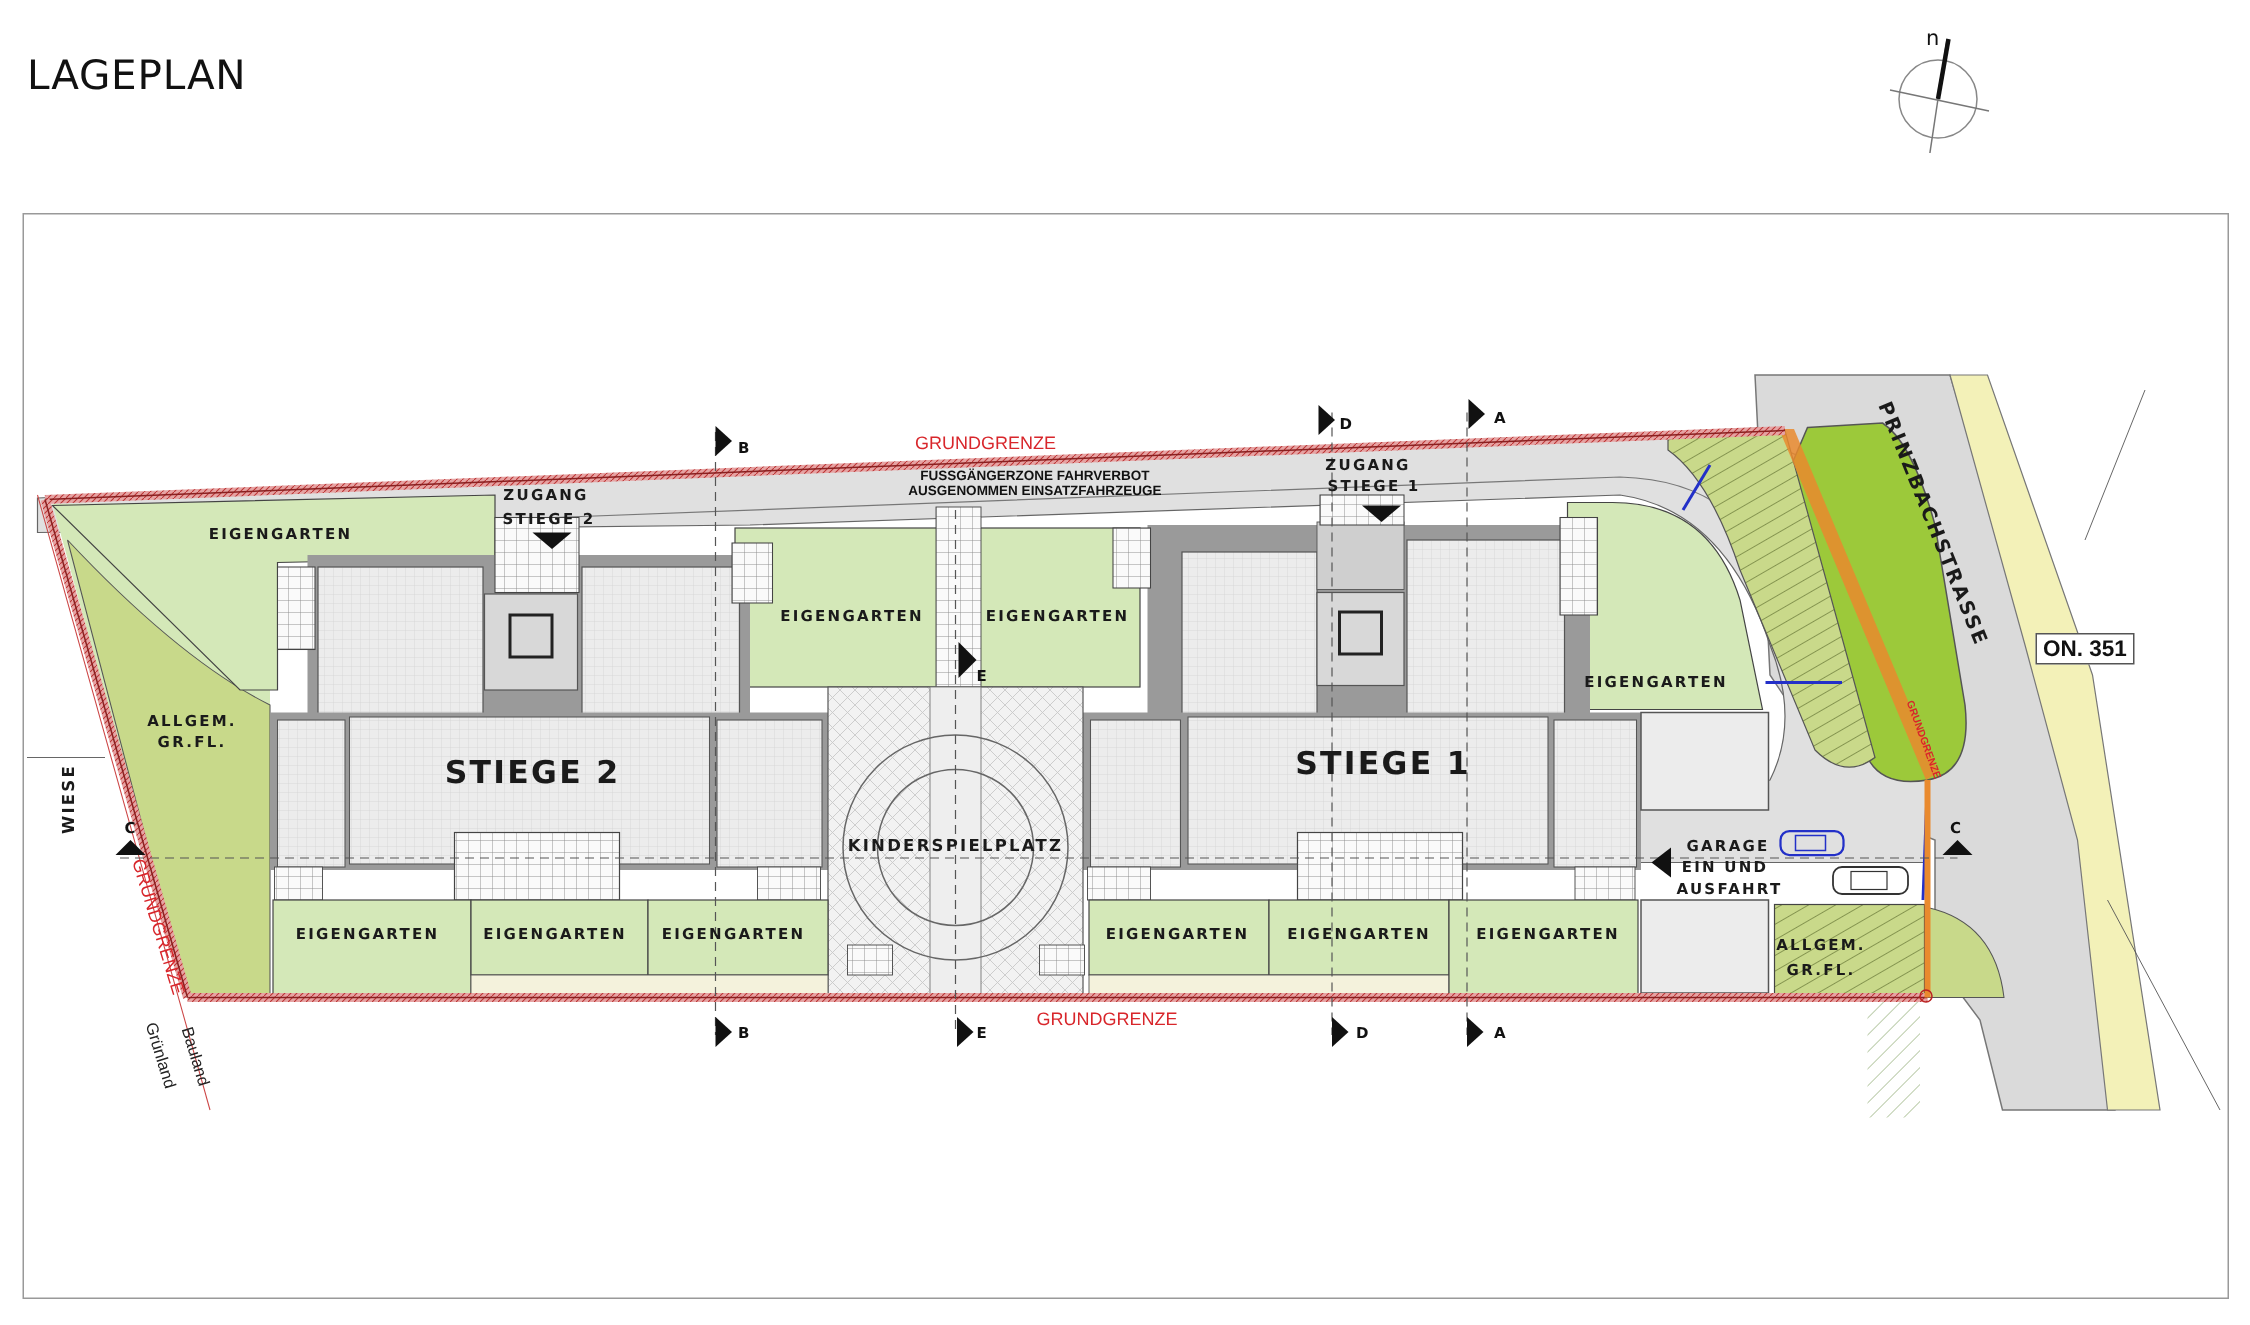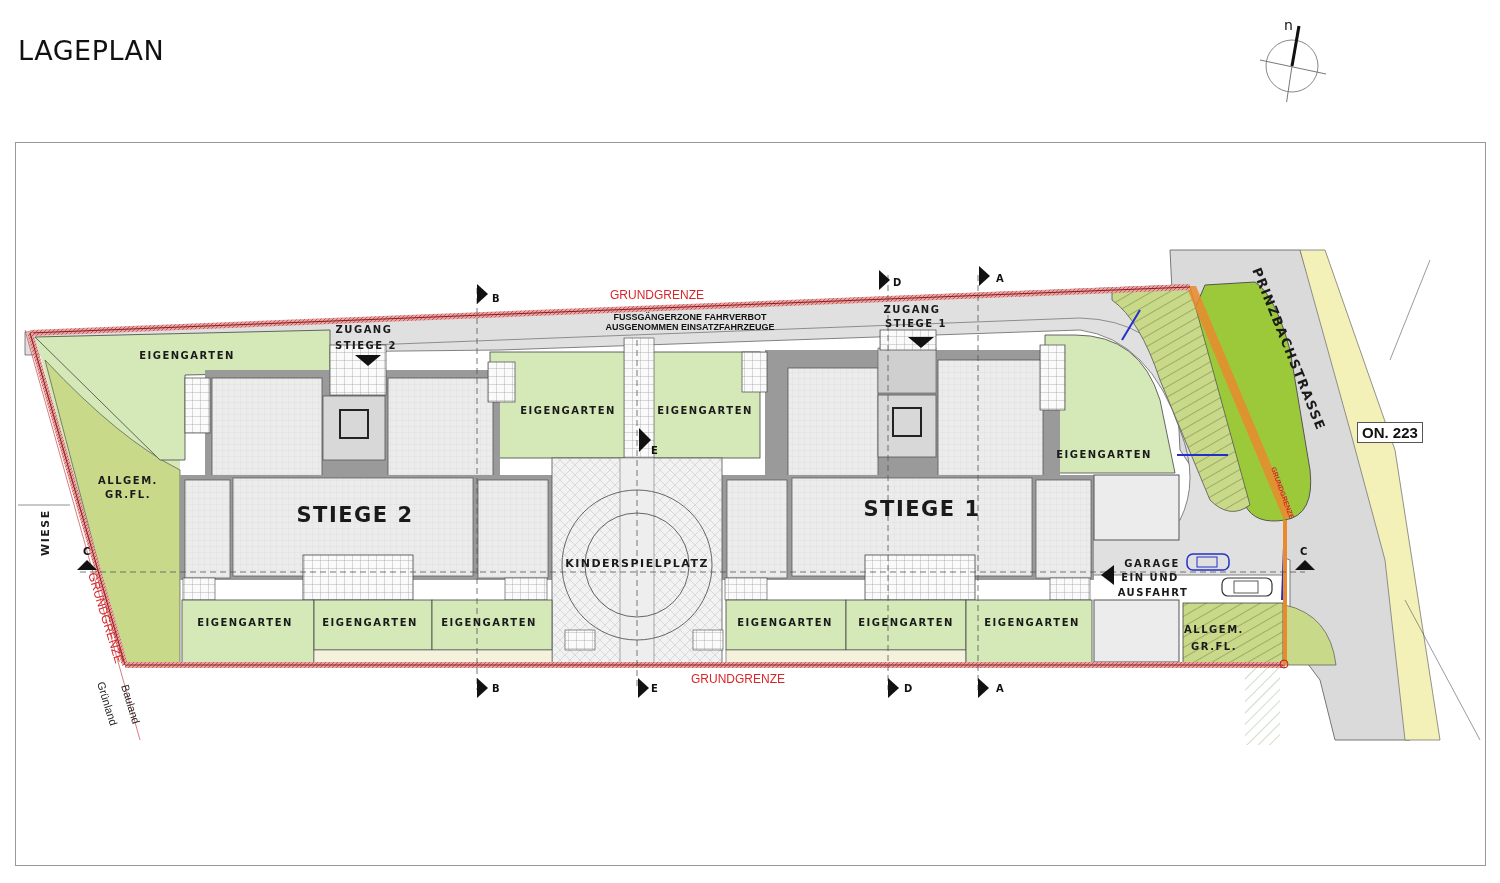--- a/index.html
+++ b/index.html
@@ -269,13 +269,13 @@
   <text class="red" x="0" y="0" font-size="7" font-weight="bold" transform="translate(1271,468) rotate(70)">GRUNDGRENZE</text>
 
   <text x="0" y="0" font-size="11" font-family="Liberation Sans, sans-serif" fill="#222" transform="translate(121,686) rotate(73)">Bauland</text>
   <text x="0" y="0" font-size="11" font-family="Liberation Sans, sans-serif" fill="#222" transform="translate(97,683) rotate(73)">Grünland</text>
 
   <text class="lbl" x="0" y="0" font-size="11" transform="translate(49,556) rotate(-90)">WIESE</text>
 
   <text class="lbl" x="0" y="0" font-size="13" transform="translate(1252,270) rotate(68)">PRINZBACHSTRASSE</text>
 </svg>
 
-<div class="on277">ON. 223</div>
+<div class="on277">ON. 351</div>
 
 </body></html>

